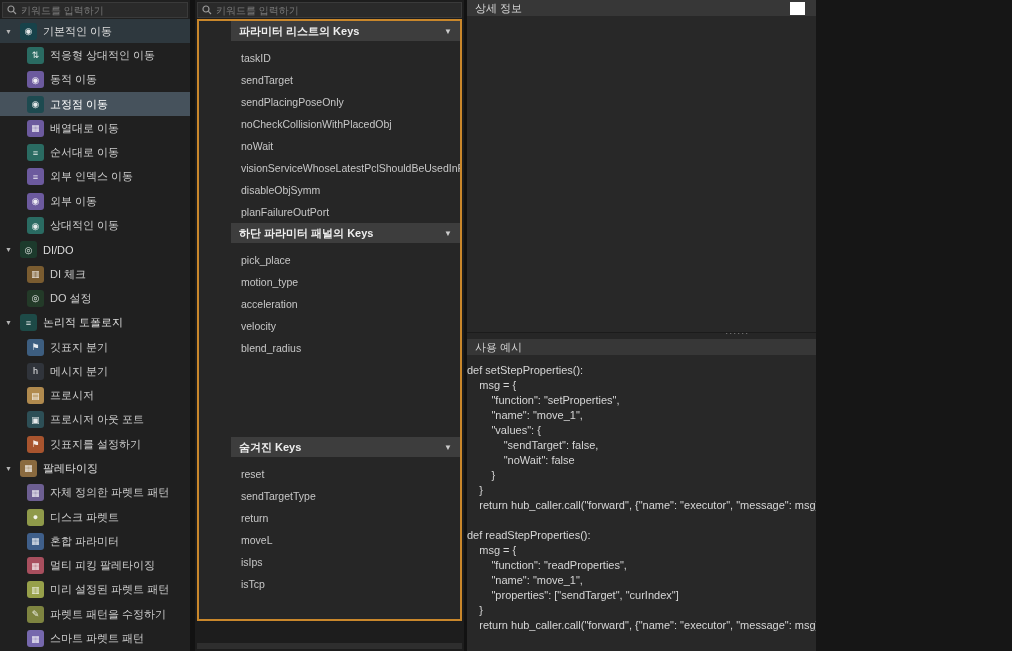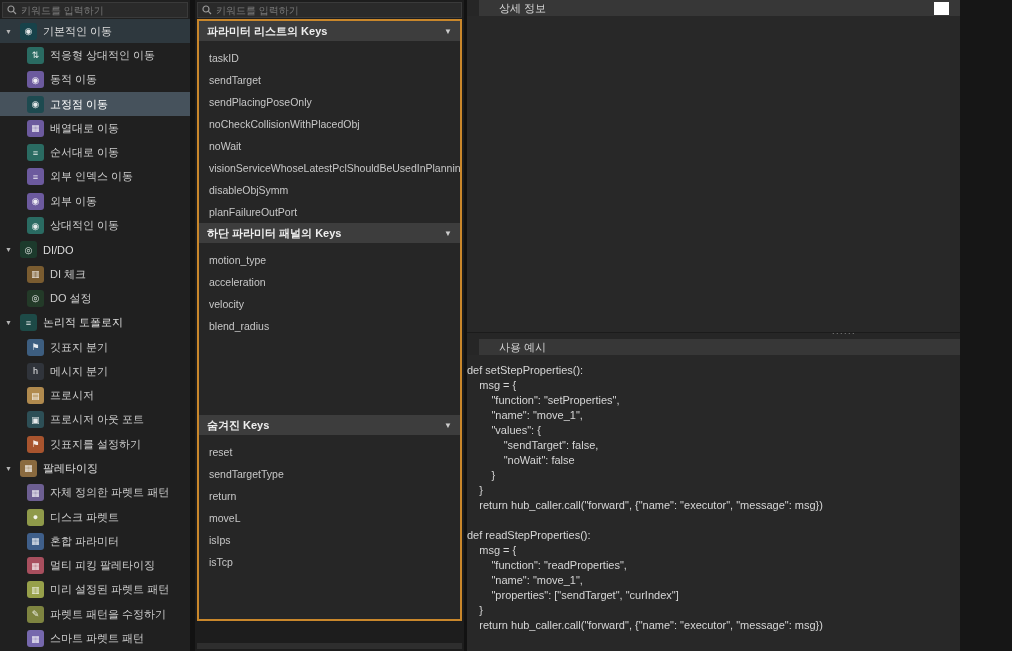--- a/index.html
+++ b/index.html
@@ -1,18 +1,18 @@
 <!DOCTYPE html>
 <html><head>
 <meta charset="utf-8">
 <style>
   * { margin:0; padding:0; box-sizing:border-box; }
   html,body { width:1012px; height:651px; background:#161616; overflow:hidden;
               font-family:"Liberation Sans", sans-serif; }
-  .app { display:flex; width:960px; height:651px; }
+  .app { display:flex; width:816px; height:651px; }
 
   
   .sidebar { width:195px; flex:none; background:#202020; border-right:5px solid #121212;
              display:flex; flex-direction:column; }
   .searchbox { height:16px; margin:2px 2px 1px 2px; background:#2a2a2a; border:1px solid #3a3a3a;
                display:flex; align-items:center; gap:4px; padding:0 4px; flex:none; }
   .searchbox input { flex:1; min-width:0; background:transparent; border:none; outline:none;
                      color:#bbb; font-size:10px; font-family:"Liberation Sans",sans-serif; }
   .searchbox input::placeholder { color:#787878; }
   .tree { flex:1; overflow:hidden; }
@@ -24,34 +24,34 @@
   .tree-row.child { padding-left:27px; }
   .tree-row.selected { background:#46525c; color:#ffffff; }
   .caret { font-size:7px; color:#b5b5b5; width:9px; flex:none; }
   .tico { width:17px; height:17px; border-radius:3px; flex:none; display:flex;
           align-items:center; justify-content:center; font-size:9px; color:rgba(255,255,255,.88); }
 
   
   .middle { width:272px; flex:none; background:#1d1d1d; border-right:3px solid #121212;
             display:flex; flex-direction:column; }
   .keys-box { flex:1; margin:0 2px 22px 2px; border:2px solid #c9872b; background:#262626;
-              overflow:hidden; display:flex; flex-direction:column; }
+              overflow:hidden; display:flex; flex-direction:column;padding-left:32px; }
   .sec-header { background:#3d3d3d; height:20px; flex:none; display:flex; align-items:center;
                 padding:0 8px; margin-bottom:6px; }
   .sec-title { color:#eeeeee; font-size:11px; font-weight:bold; flex:1; white-space:nowrap; overflow:hidden; }
   .sec-caret { color:#cccccc; font-size:8px; flex:none; }
   .key-row { height:22px; line-height:22px; flex:none; padding:0 10px; color:#c7c7c7;
              font-size:10.5px; white-space:nowrap; overflow:hidden; }
   .sec-gap { height:78px; flex:none; }
   .middle-strip { height:6px; margin:0 2px 2px 2px; background:#2e2e2e; flex:none; }
 
   
   .right { flex:1; min-width:0; display:flex; flex-direction:column; background:#262626; }
   .panel-header { height:16px; flex:none; background:#373737; color:#d4d4d4; font-size:11px;
-                  display:flex; align-items:center; padding:0 20px; position:relative;margin-left:12px; }
+                  display:flex; align-items:center; padding:0 8px; position:relative; }
   .white-btn { position:absolute; right:11px; top:2px; width:15px; height:13px; background:#ffffff; }
   .detail-body { height:317px; flex:none; background:#282828; border-bottom:1px solid #1b1b1b; }
   .splitter { height:6px; flex:none; background:#262626; position:relative; }
   .splitter .dots { position:absolute; left:74%; top:-5px; color:#8a8a8a; font-size:9px; letter-spacing:1px; }
   .code { flex:1; overflow:hidden; background:#282828; padding:8px 0; color:#d6d6d6;
           font-size:11px; line-height:15px; white-space:pre;
           font-family:"Liberation Sans", sans-serif; }
 </style>
 </head>
 <body>
@@ -196,20 +196,21 @@
         <div class="key-row">sendPlacingPoseOnly</div>
         <div class="key-row">noCheckCollisionWithPlacedObj</div>
         <div class="key-row">noWait</div>
         <div class="key-row">visionServiceWhoseLatestPclShouldBeUsedInPlanning</div>
         <div class="key-row">disableObjSymm</div>
         <div class="key-row">planFailureOutPort</div>
         <div class="sec-header">
           <span class="sec-title">하단 파라미터 패널의 Keys</span>
           <span class="sec-caret">▼</span>
         </div>
+        <div class="key-row">pick_place</div>
         <div class="key-row">motion_type</div>
         <div class="key-row">acceleration</div>
         <div class="key-row">velocity</div>
         <div class="key-row">blend_radius</div>
         <div class="sec-gap"></div>
         <div class="sec-header">
           <span class="sec-title">숨겨진 Keys</span>
           <span class="sec-caret">▼</span>
         </div>
         <div class="key-row">reset</div>

